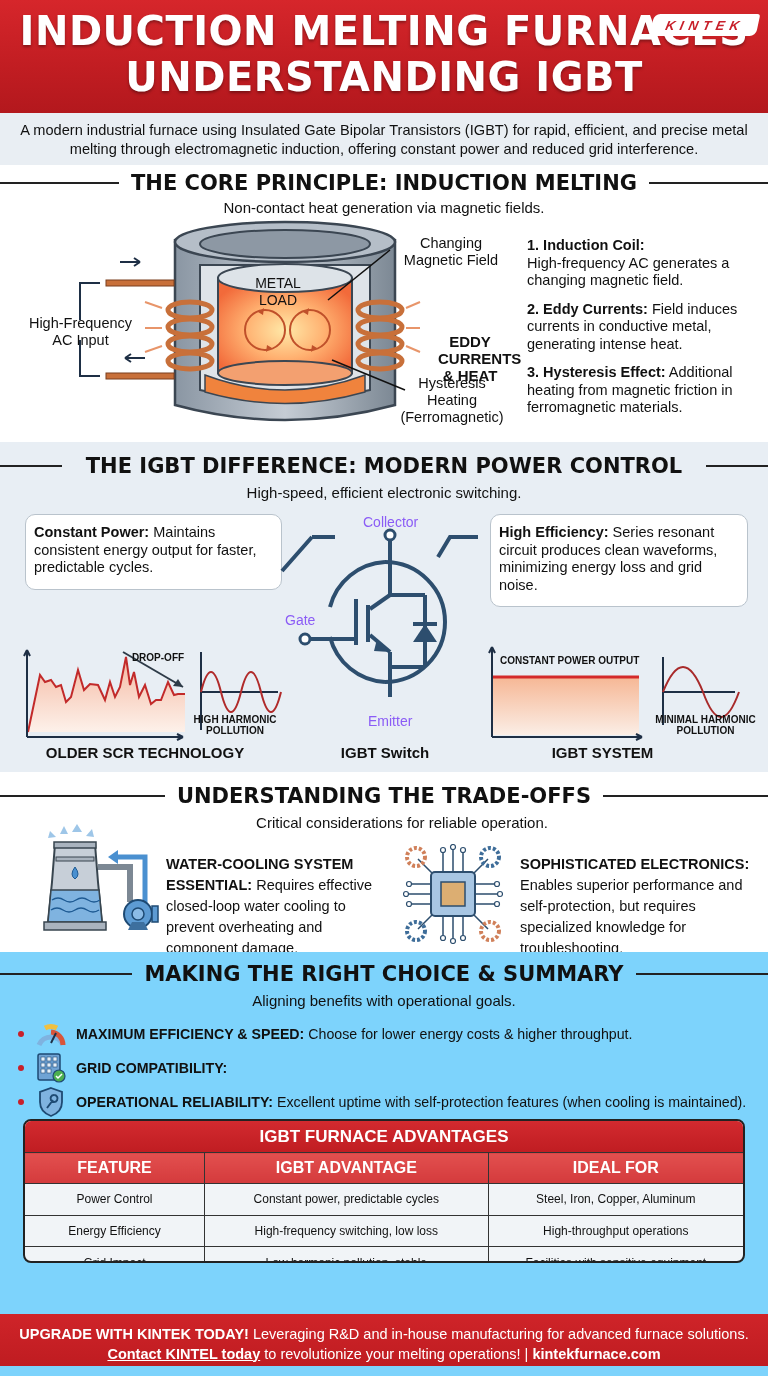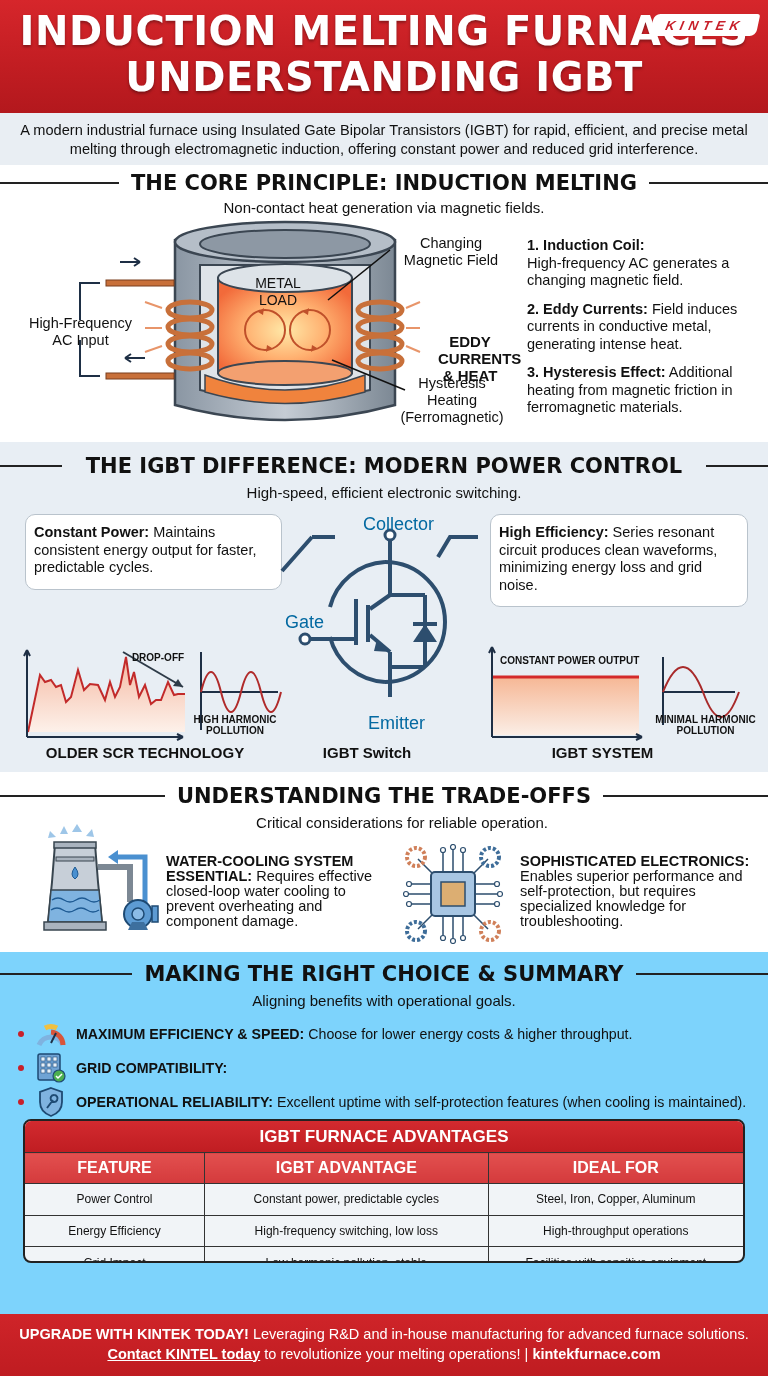--- a/index.html
+++ b/index.html
@@ -34,46 +34,46 @@
   .steps p { margin-bottom: 11px; }
   .steps b { font-weight: bold; }
 
   
   .s2 { position: absolute; left: 0; top: 442px; width: 768px; height: 330px; background: #e8eef4; }
   .callout { position: absolute; background: #fff; border: 1.5px solid #b9c3cc; border-radius: 10px;
     font-size: 14.5px; line-height: 17.5px; padding: 9px 8px; color: #111; }
   .callout b { font-weight: bold; }
   .chart-label { position: absolute; font-weight: bold; font-size: 15px; text-align: center; color: #111; }
   .tiny-label { position: absolute; font-weight: bold; font-size: 10px; line-height: 11px; text-align: center; color: #111; }
-  .circuit-label { position: absolute; font-size: 18px; color: #0369a1; }
+  .circuit-label { position: absolute; font-size: 14px; color: #8b5cf6; }
 
   
   .s3 { position: absolute; left: 0; top: 772px; width: 768px; height: 180px; background: #fff; }
-  .trade { position: absolute; font-size: 14.5px; line-height: 15px; color: #111; }
+  .trade { position: absolute; font-size: 14.5px; line-height: 21px; color: #111; }
   .trade b { font-weight: bold; }
 
   
   .s4 { position: absolute; left: 0; top: 952px; width: 768px; height: 456px; background: #7dd3fc; }
   .bullet { position: absolute; left: 18px; display: flex; align-items: center; font-size: 14.2px; color: #111; white-space: nowrap; }
   .bullet .dot { width: 6px; height: 6px; border-radius: 50%; background: #c8202a; margin-right: 10px; }
   .bullet .ic { width: 34px; height: 32px; margin-right: 8px; display: flex; align-items: center; justify-content: center; }
   .bullet b { font-weight: bold; margin-right: 4px; }
 
   .table-wrap { position: absolute; left: 23px; top: 167px; width: 722px; height: 144px;
     border: 2px solid #222; border-radius: 8px; overflow: hidden; background: #f1f4f7; }
   .tbl-title { height: 31px; background: linear-gradient(180deg, #d22a2f, #c01d22); color: #fff;
     text-align: center; font-weight: bold; font-size: 17px; line-height: 31px; }
   table { width: 100%; border-collapse: collapse; table-layout: fixed; }
   th { height: 31px; background: linear-gradient(180deg, #e2504f, #d43a3c); color: #fff; font-weight: bold; font-size: 16px;
     border-right: 1.5px solid #333; border-top: 1.5px solid #333; }
   td { height: 31.5px; text-align: center; font-size: 12px; border-top: 1.5px solid #333; border-right: 1.5px solid #333; color: #111; }
   th:last-child, td:last-child { border-right: none; }
 
   
-  .footer { position: absolute; left: 0; top: 1314px; width: 768px; height: 62px;
+  .footer { position: absolute; left: 0; top: 1314px; width: 768px; height: 52px;
     background: linear-gradient(180deg, #cf2429, #bf1c21); color: #fff; text-align: center;
     font-size: 14.5px; line-height: 19.5px; padding-top: 11px; }
   .footer b { font-weight: bold; }
   .footer u { font-weight: bold; }
 </style>
 </head>
 <body>
 
 <div class="header">
   <div class="header-title">
@@ -203,21 +203,21 @@
       <line x1="143" y1="97" x2="167" y2="97"></line>
     </g>
     <circle cx="120" cy="8" r="5" fill="#fff" stroke="#2d4e6e" stroke-width="3"></circle>
     <circle cx="35" cy="112" r="5" fill="#fff" stroke="#2d4e6e" stroke-width="3"></circle>
     <path d="M143 115 L167 115 L155 97 Z" fill="#2d4e6e"></path>
     <path d="M107 112 L120 125 L104 124 Z" fill="#2d4e6e"></path>
   </svg>
   <div class="circuit-label" style="left:363px;top:72px;">Collector</div>
   <div class="circuit-label" style="left:285px;top:170px;">Gate</div>
   <div class="circuit-label" style="left:368px;top:271px;">Emitter</div>
-  <div class="chart-label" style="left:312px;top:302px;width:110px;">IGBT Switch</div>
+  <div class="chart-label" style="left:330px;top:302px;width:110px;">IGBT Switch</div>
 
   <svg style="position:absolute;left:18px;top:200px;" width="270" height="100" viewBox="0 0 270 100">
     <defs>
         <linearGradient id="scrfill" x1="0" y1="0" x2="0" y2="1">
           <stop offset="0" stop-color="#f5b9a2"></stop>
           <stop offset="1" stop-color="#fdf1ea"></stop>
         </linearGradient>
       </defs>
     <path d="M10 90 L22 33 L27 40 L33 38 L38 45 L43 43 L48 60 L53 55 L60 28 L66 48 L72 42 L80 43 L87 58 L92 40 L97 55 L102 45 L108 15 L112 43 L116 30 L121 55 L127 43 L133 62 L138 58 L143 58 L150 40 L156 53 L160 52 L167 52 L167 90 Z" fill="url(#scrfill)"></path>
     <path d="M10 90 L22 33 L27 40 L33 38 L38 45 L43 43 L48 60 L53 55 L60 28 L66 48 L72 42 L80 43 L87 58 L92 40 L97 55 L102 45 L108 15 L112 43 L116 30 L121 55 L127 43 L133 62 L138 58 L143 58 L150 40 L156 53 L160 52 L167 52" fill="none" stroke="#c22a2a" stroke-width="2"></path>

